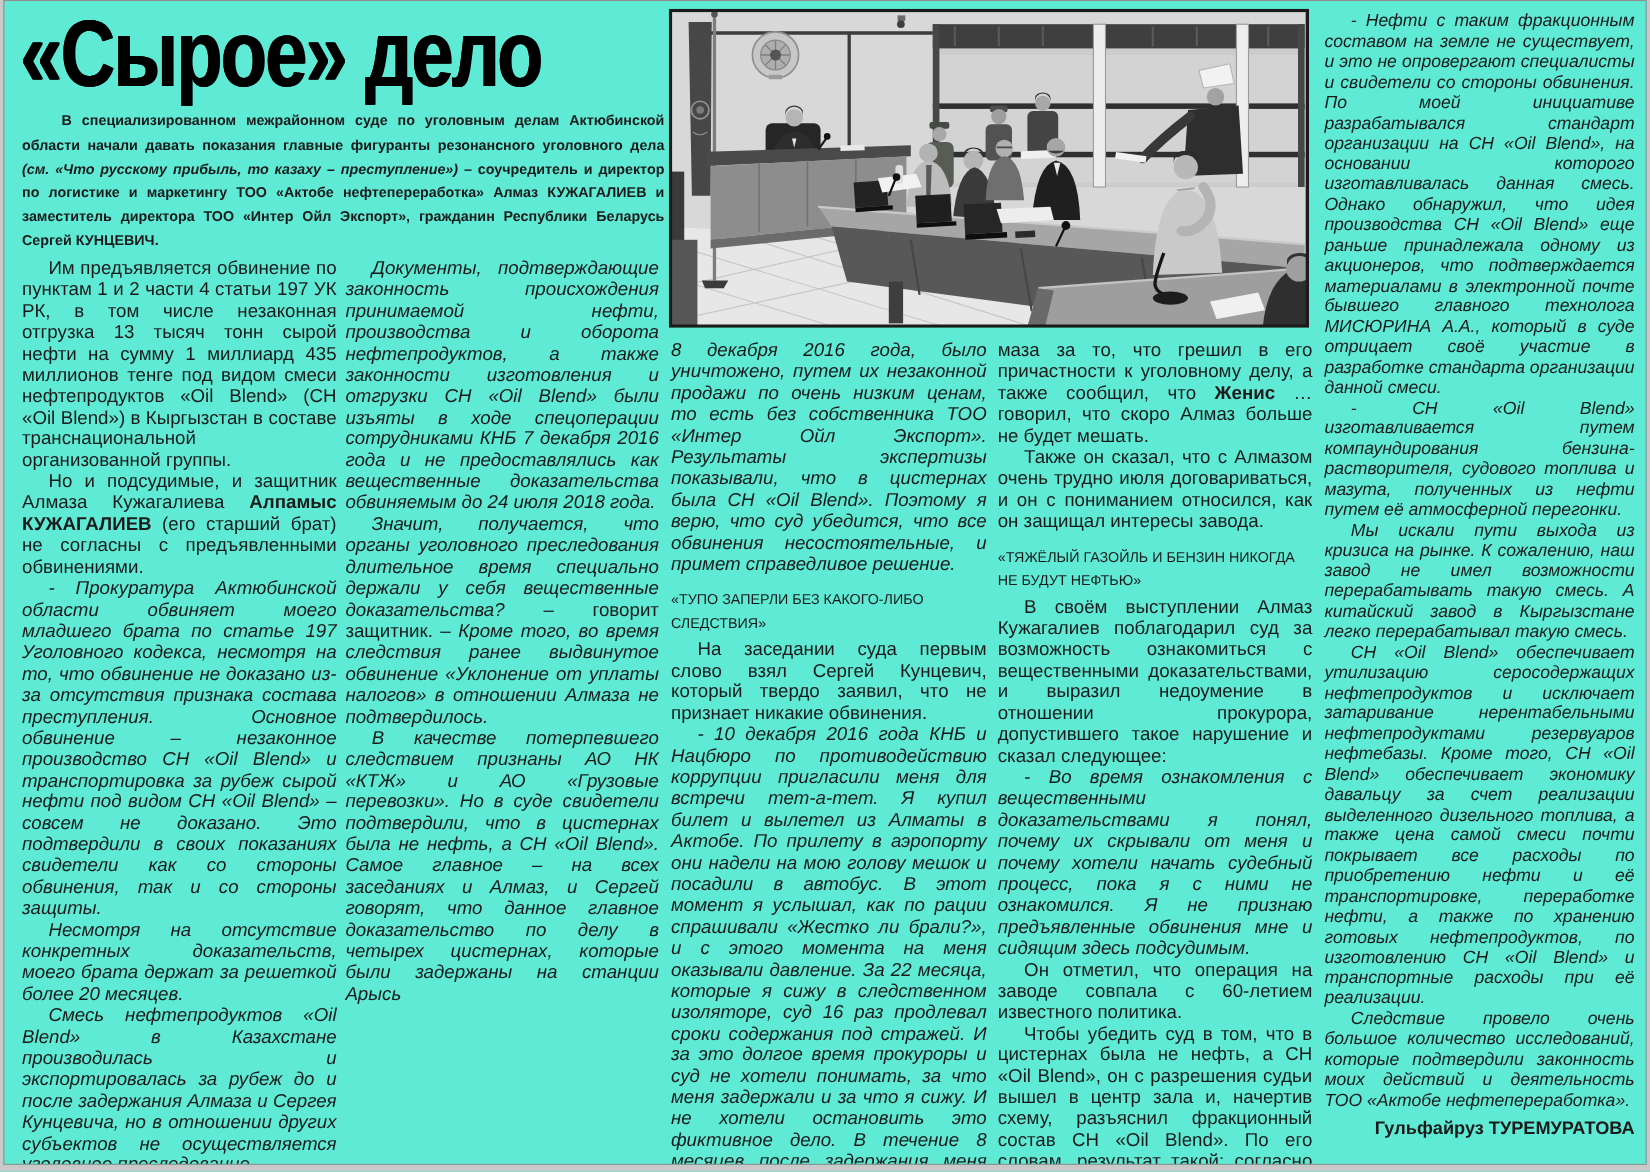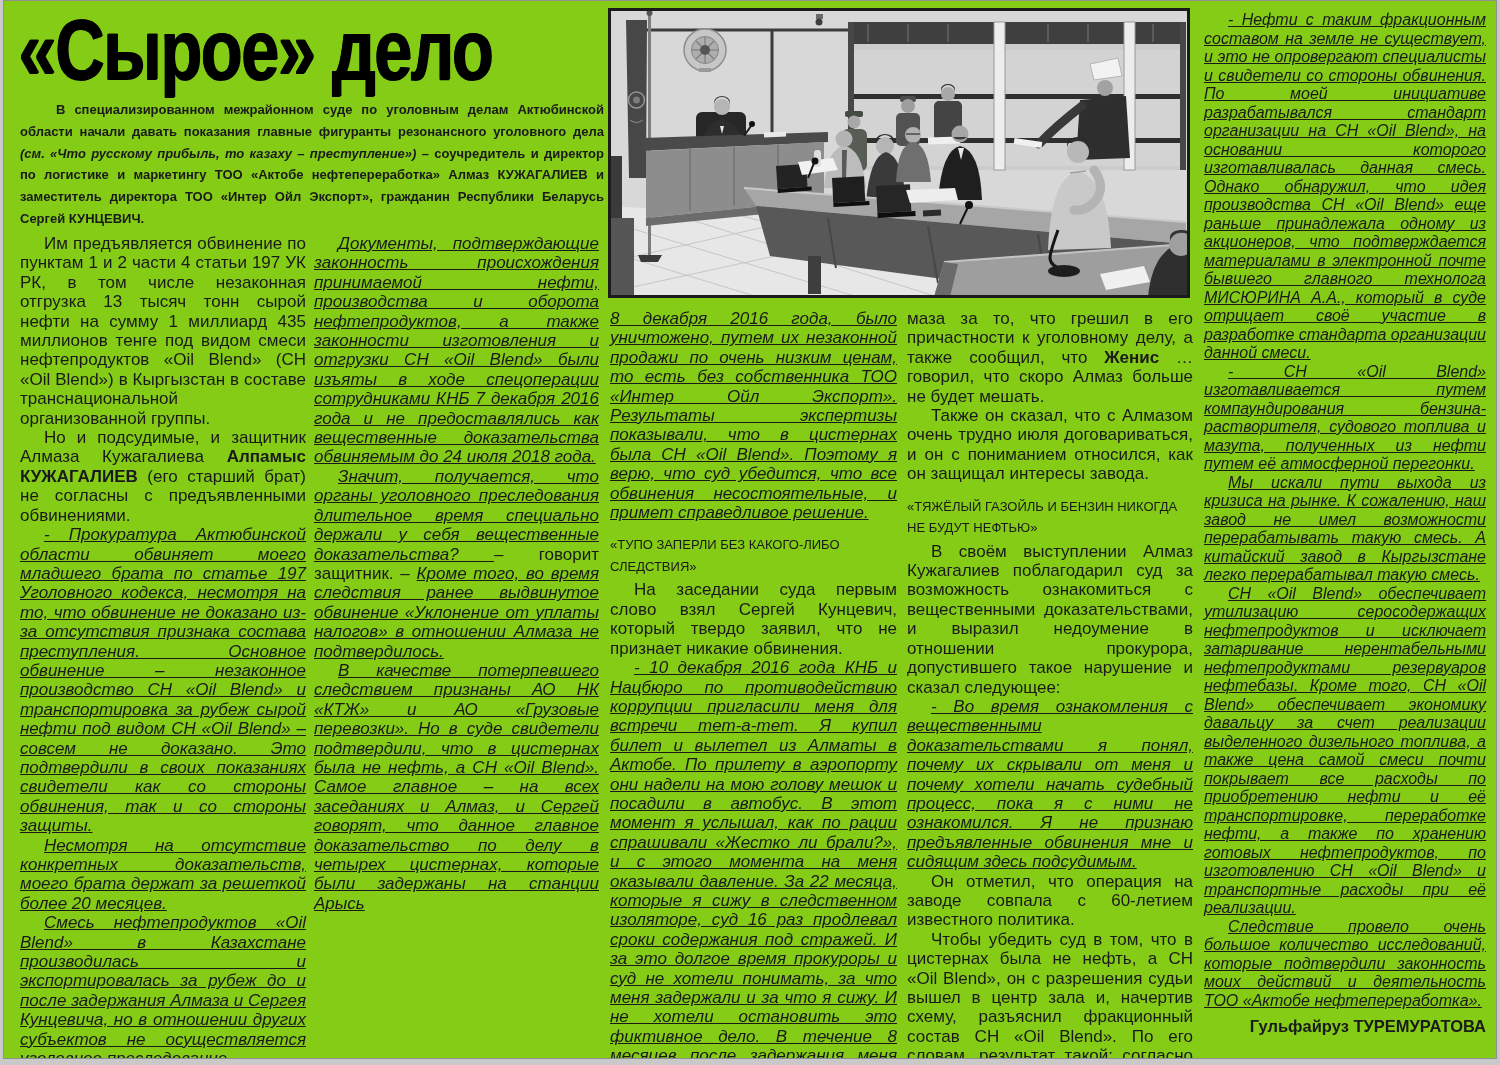--- a/index.html
+++ b/index.html
@@ -1,18 +1,18 @@
 <!DOCTYPE html>
 <html><head>
 <meta charset="utf-8">
 <style>
   html,body{margin:0;padding:0;background:#c9c9c9;}
   .page{
     position:relative;width:1492px;height:1057px;margin:0 auto;
-    background:#84cc16;border:1px solid #8f8f8f;
+    background:#5eead4;border:1px solid #8f8f8f;
     font-family:"Liberation Sans", sans-serif;color:#1a1a1a;
     overflow:hidden;
   }
   .headline{
     position:absolute;left:14px;top:2px;margin:0;
     font-size:86px;font-weight:bold;letter-spacing:-2px;line-height:92px;
     white-space:nowrap;color:#000;
     transform:scaleX(.80);transform-origin:left top;
     text-shadow:1.3px 0 0 #000, 0 0.6px 0 #000;
   }
@@ -23,21 +23,21 @@
   .lead .para{text-indent:36px;}
   .col{position:absolute;text-align:justify;font-size:17px;line-height:19.4px;}
   #col1{left:16px;top:233px;width:286px;}
   #col2{left:310px;top:233px;width:285px;}
   #col3{left:606px;top:308px;width:287px;}
   #col4{left:903px;top:308px;width:286px;}
   #col5{left:1200px;top:10px;width:282px;font-size:16px;line-height:18.5px;}
   .para{margin:0;text-indent:24px;}
   .para.noindent{text-indent:0;}
   .run-r{font-style:normal;font-weight:normal;}
-  .run-i{font-style:italic;text-decoration:underline;}
+  .run-i{font-style:italic;}
   .run-b{font-weight:bold;}
   .run-bi{font-weight:bold;font-style:italic;}
   .subhead{margin:12px 0 3px;font-size:13px;font-weight:bold;line-height:21.5px;text-align:left;}
   .byline{margin-top:5px;text-align:right;font-weight:bold;font-size:16.5px;line-height:23px;}
   .photo-wrap{position:absolute;left:604px;top:7px;width:582px;height:290px;}
   .photo-wrap svg{display:block;width:582px;height:290px;}
 </style>
 </head>
 <body>
 

